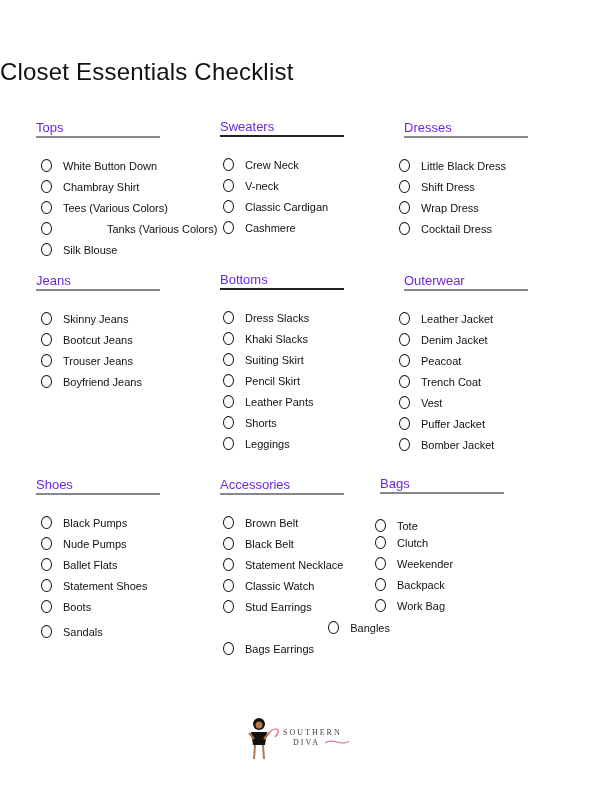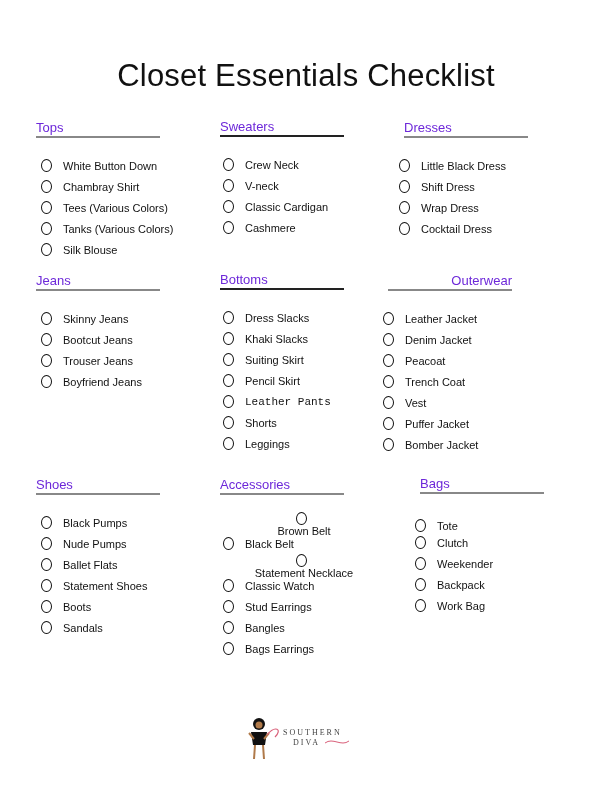--- a/index.html
+++ b/index.html
@@ -1,17 +1,17 @@
 <!DOCTYPE html>
 <html><head>
 <meta charset="utf-8">
 <style>
   html, body { margin:0; padding:0; background:#ffffff; }
   body { width:612px; height:792px; position:relative; overflow:hidden; font-family:"Liberation Sans", sans-serif; color:#111; }
-  .title { position:absolute; left:0; width:612px; top:58px; text-align:center; font-size:31px; font-weight:400; letter-spacing:0.2px; color:#111; }
+  .title { position:absolute; left:0; width:612px; top:58px; font-size:24px; font-weight:400; letter-spacing:0.2px; color:#111; }
   .section { position:absolute; width:170px; }
   .section-head { font-size:13px; color:#6d28d9; padding-bottom:1px; border-bottom:2px solid #888; width:124px; padding-left:0; }
   .section-head.dark { border-bottom-color:#222; }
   .items { margin-top:17px; }
   .item { display:flex; align-items:center; height:21px; cursor:pointer; }
   .check { width:11px; height:13px; border:1.2px solid #111; border-radius:50%; margin-right:11px; margin-left:5px; box-sizing:border-box; flex:0 0 auto; }
   .label { font-size:11px; color:#111; white-space:nowrap; }
   .logo { position:absolute; left:245px; top:715px; width:115px; height:45px; }
 </style>
 </head>
@@ -28,21 +28,21 @@
           <span class="label">White Button Down</span>
         </div>
         <div class="item" style="margin-left: 0px;">
           <span class="check"></span>
           <span class="label">Chambray Shirt</span>
         </div>
         <div class="item" style="margin-left: 0px;">
           <span class="check"></span>
           <span class="label">Tees (Various Colors)</span>
         </div>
-        <div class="item" style="margin-left: 0px;">
+        <div class="item" style="margin-left: 0px; gap: 44px;">
           <span class="check"></span>
           <span class="label">Tanks (Various Colors)</span>
         </div>
         <div class="item" style="margin-left: 0px;">
           <span class="check"></span>
           <span class="label">Silk Blouse</span>
         </div>
       </div>
     </div>
     <div class="section" style="left: 220px; top: 119px;">
@@ -120,35 +120,35 @@
           <span class="label">Khaki Slacks</span>
         </div>
         <div class="item" style="margin-left: -2px;">
           <span class="check"></span>
           <span class="label">Suiting Skirt</span>
         </div>
         <div class="item" style="margin-left: -2px;">
           <span class="check"></span>
           <span class="label">Pencil Skirt</span>
         </div>
-        <div class="item" style="margin-left: -2px; font-family: Liberation Mono, monospace;">
+        <div class="item" style="margin-left: -2px;">
           <span class="check"></span>
           <span class="label">Leather Pants</span>
         </div>
         <div class="item" style="margin-left: -2px;">
           <span class="check"></span>
           <span class="label">Shorts</span>
         </div>
         <div class="item" style="margin-left: -2px;">
           <span class="check"></span>
           <span class="label">Leggings</span>
         </div>
       </div>
     </div>
-    <div class="section" style="left: 388px; top: 273px; text-align: right;">
+    <div class="section" style="left: 404px; top: 273px;">
       <div class="section-head">Outerwear</div>
       <div class="items">
         <div class="item" style="margin-left: -10px;">
           <span class="check"></span>
           <span class="label">Leather Jacket</span>
         </div>
         <div class="item" style="margin-left: -10px;">
           <span class="check"></span>
           <span class="label">Denim Jacket</span>
         </div>
@@ -190,60 +190,60 @@
           <span class="label">Ballet Flats</span>
         </div>
         <div class="item" style="margin-left: 0px;">
           <span class="check"></span>
           <span class="label">Statement Shoes</span>
         </div>
         <div class="item" style="margin-left: 0px;">
           <span class="check"></span>
           <span class="label">Boots</span>
         </div>
-        <div class="item" style="margin-left: 0px;">
+        <div class="item" style="margin-left: 0px; align-items: flex-end;">
           <span class="check"></span>
           <span class="label">Sandals</span>
         </div>
       </div>
     </div>
     <div class="section" style="left: 220px; top: 477px;">
       <div class="section-head">Accessories</div>
       <div class="items">
-        <div class="item" style="margin-left: -2px; flex-direction: column;">
+        <div class="item" style="margin-left: -2px;">
           <span class="check"></span>
           <span class="label">Brown Belt</span>
         </div>
         <div class="item" style="margin-left: -2px;">
           <span class="check"></span>
           <span class="label">Black Belt</span>
         </div>
-        <div class="item" style="margin-left: -2px; flex-direction: column;">
+        <div class="item" style="margin-left: -2px;">
           <span class="check"></span>
           <span class="label">Statement Necklace</span>
         </div>
         <div class="item" style="margin-left: -2px;">
           <span class="check"></span>
           <span class="label">Classic Watch</span>
         </div>
         <div class="item" style="margin-left: -2px;">
           <span class="check"></span>
           <span class="label">Stud Earrings</span>
         </div>
-        <div class="item" style="margin-left: -2px;">
+        <div class="item" style="margin-left: -2px; justify-content: flex-end;">
           <span class="check"></span>
           <span class="label">Bangles</span>
         </div>
         <div class="item" style="margin-left: -2px;">
           <span class="check"></span>
           <span class="label">Bags Earrings</span>
         </div>
       </div>
     </div>
-    <div class="section" style="left: 420px; top: 476px;">
+    <div class="section" style="left: 380px; top: 476px;">
       <div class="section-head">Bags</div>
       <div class="items">
         <div class="item" style="margin-left: -10px; align-items: flex-end;">
           <span class="check"></span>
           <span class="label">Tote</span>
         </div>
         <div class="item" style="margin-left: -10px;">
           <span class="check"></span>
           <span class="label">Clutch</span>
         </div>

